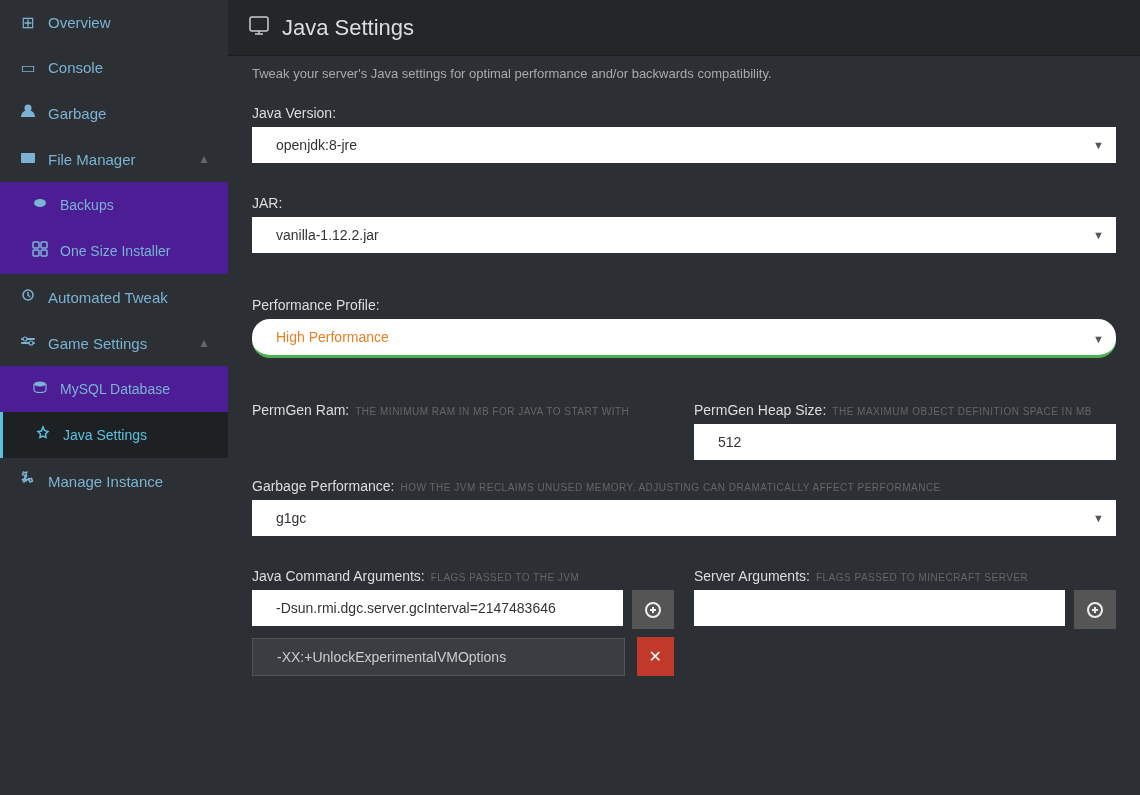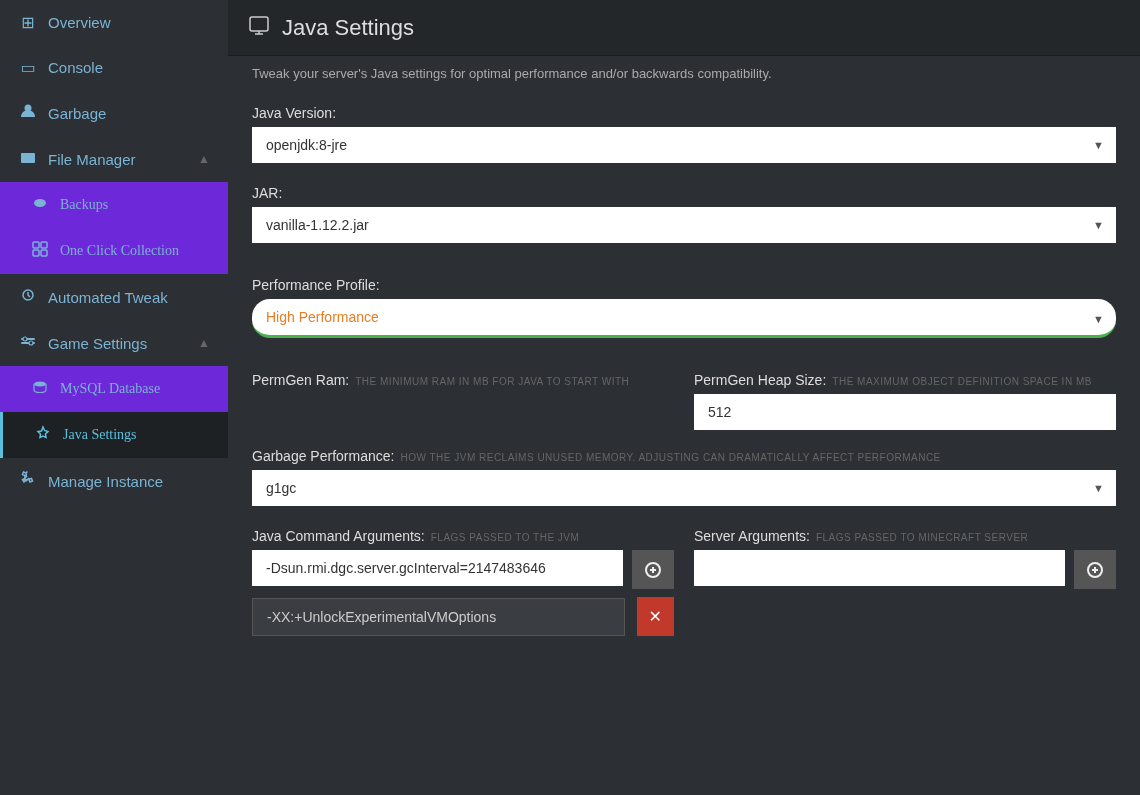--- a/index.html
+++ b/index.html
@@ -38,22 +38,21 @@
       text-align: center;
       font-size: 16px;
       flex-shrink: 0;
     }
     .sidebar-expand {
       margin-left: auto;
       font-size: 12px;
       color: #666;
     }
     .sidebar-submenu {
-      background: #6d28d9;
-      font-family: Liberation Serif, serif;
+      background: #4c1d95;
     }
     .sidebar-submenu .sidebar-item {
       padding-left: 30px;
       font-size: 14px;
       color: #7ab3d4;
     }
     .sidebar-submenu .sidebar-item.active-sub {
       color: #5bc0de;
       background: #1e2124;
     }
@@ -87,41 +86,41 @@
       font-size: 13px;
       color: #aaa;
       background: #2c2f33;
     }
 
     .content-area {
       padding: 10px 24px 24px 24px;
     }
 
     .form-group {
-      margin-bottom: 22px;
+      margin-bottom: 32px;
     }
     .form-label {
       font-size: 14px;
       color: #ddd;
       margin-bottom: 6px;
       display: block;
     }
     .form-label span.sub-label {
       font-size: 10px;
       color: #666;
       text-transform: uppercase;
       margin-left: 6px;
       letter-spacing: 0.5px;
     }
     .form-select, .form-input {
       width: 100%;
       background: #fff;
       color: #333;
       border: none;
-      padding: 10px 14px;
+      padding: 10px 24px;
       font-size: 14px;
       appearance: none;
       outline: none;
       cursor: pointer;
     }
     .select-wrapper {
       position: relative;
     }
     .select-wrapper::after {
       content: '▼';
@@ -251,21 +250,21 @@
     </div>
     <div class="sidebar-item">
       <span class="sidebar-icon">
         <svg width="16" height="16" viewBox="0 0 16 16" fill="none" stroke="#7ab3d4" stroke-width="1.5">
             <rect x="1" y="1" width="6" height="6" rx="1"></rect>
             <rect x="9" y="1" width="6" height="6" rx="1"></rect>
             <rect x="1" y="9" width="6" height="6" rx="1"></rect>
             <rect x="9" y="9" width="6" height="6" rx="1"></rect>
           </svg>
       </span>
-      <span>One Click Collection</span>
+      <span>One Size Installer</span>
     </div>
   </div>
 
   <div class="sidebar-item">
     <span class="sidebar-icon">
       <svg width="16" height="16" viewBox="0 0 16 16" fill="none" stroke="#7ab3d4" stroke-width="1.5">
           <circle cx="8" cy="8" r="5"></circle>
           <path d="M8 5v3l2 2"></path>
         </svg>
     </span>

